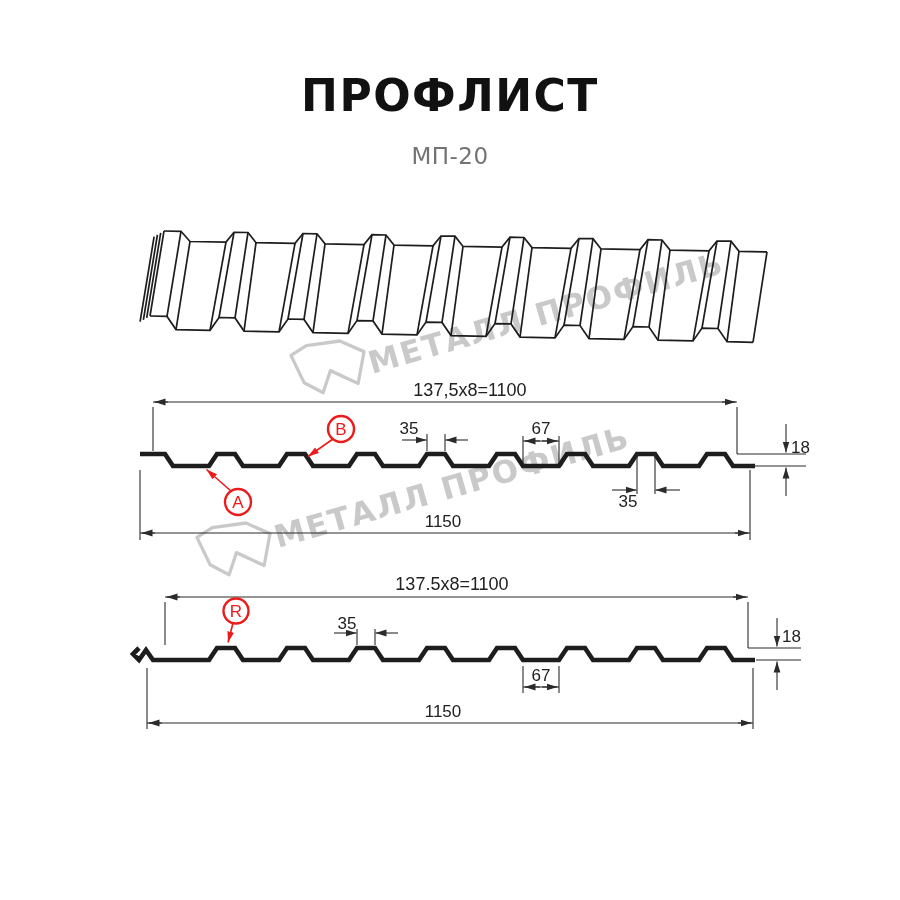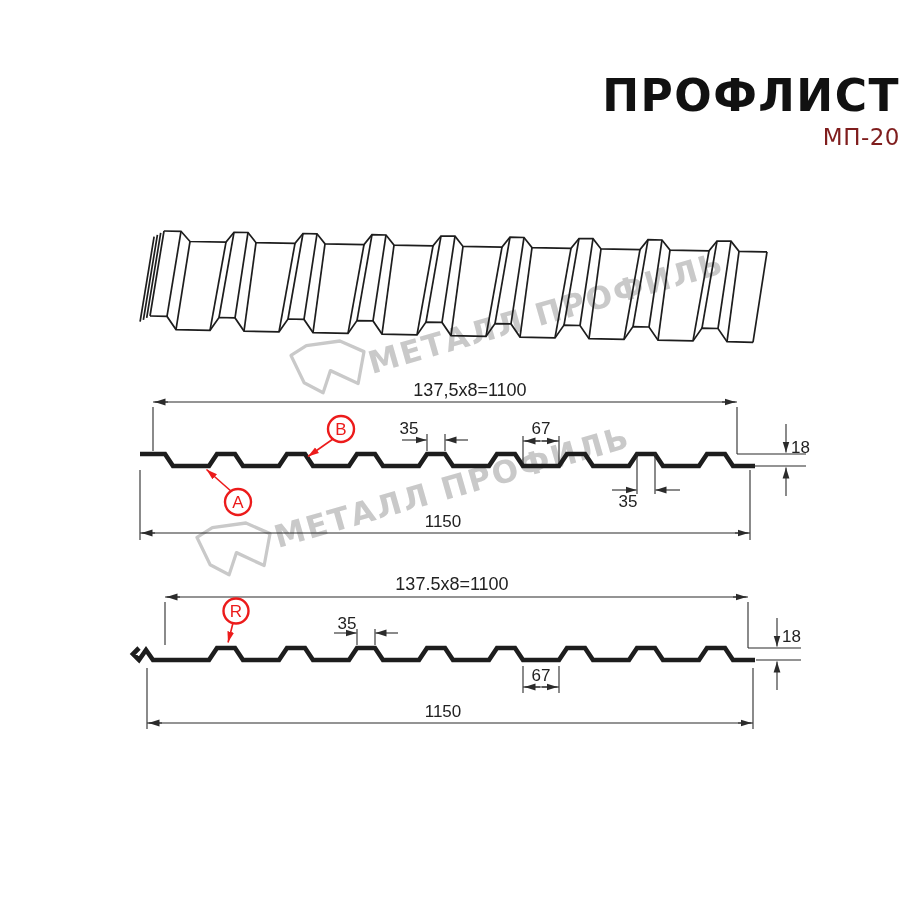--- a/index.html
+++ b/index.html
@@ -1,23 +1,23 @@
 <!DOCTYPE html>
 <html style="--line: #1d1d1d; --dim: #2b2b2b; --red: #ec1b1b; --wm: #c9c9c9;"><head>
 <meta charset="utf-8">
 <style>
   :root{
     --line:#1d1d1d; --dim:#2b2b2b; --red:#ec1b1b; --wm:#c9c9c9;
   }
   html,body{margin:0;padding:0;background:#ffffff;}
   .page{position:relative;width:900px;height:900px;background:#fff;overflow:hidden;
         font-family:"DejaVu Sans",sans-serif;}
-  .center{position:absolute;left:0;right:0;text-align:right;}
+  .center{position:absolute;left:0;right:0;text-align:center;}
   .title{top:70px;font-size:44px;font-weight:bold;color:#111;letter-spacing:1.5px;}
-  .subtitle{top:124px;font-size:23px;font-weight:normal;color:#7f1d1d;letter-spacing:0.5px;}
+  .subtitle{top:143px;font-size:23px;font-weight:normal;color:#737373;letter-spacing:0.5px;}
   .footnote{top:822px;font-size:21px;font-weight:600;color:#1a1a1a;letter-spacing:0.5px;}
   svg.drawing{position:absolute;left:0;top:0;}
   
   .profile{fill:none;stroke:var(--line);stroke-width:4.6;stroke-linejoin:miter;}
   .iso{fill:none;stroke:var(--line);stroke-width:1.7;}
   .dl{stroke:var(--dim);stroke-width:1.1;fill:none;}
   .dimtext{font-family:"Liberation Sans","DejaVu Sans",sans-serif;font-size:17px;fill:#222;}
   .formula{font-size:18px;}
   .mk{fill:var(--dim);}
   .mkr{fill:var(--red);}

